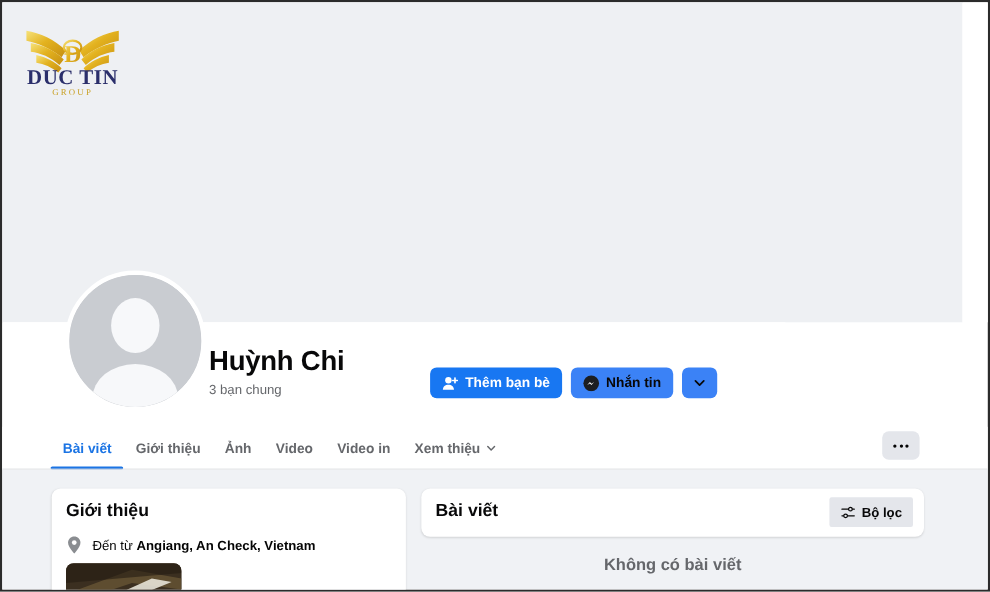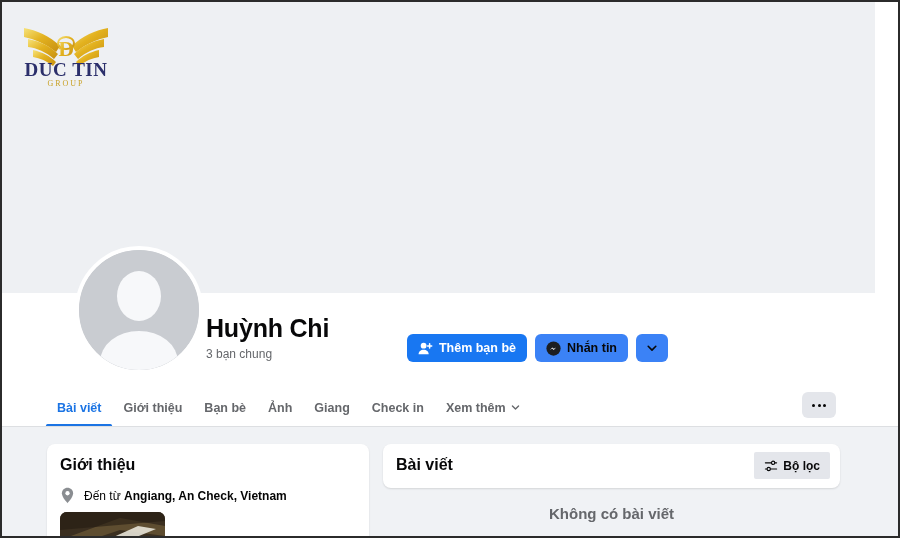--- a/index.html
+++ b/index.html
@@ -51,21 +51,20 @@
   }
 
   
   #profile-header {
     position: absolute;
     left: 0;
     top: 291px;
     width: 712px;
     height: 134px;
     background: #ffffff;
-    margin-left: 16px;
   }
 
   #avatar {
     position: absolute;
     left: 57px;
     top: -47px;
     width: 128px;
     height: 128px;
     border-radius: 50%;
     background: #c8cbd0;
@@ -410,38 +409,35 @@
     <div id="tabs">
 
       <div class="tab active">
         <span>Bài viết</span>
       </div>
 
       <div class="tab">
         <span>Giới thiệu</span>
       </div>
 
-      <div class="tab">
-        <span>Bạn bè</span>
-      </div>
 
       <div class="tab">
         <span>Ảnh</span>
       </div>
 
       <div class="tab">
-        <span>Giang</span>
+        <span>Video</span>
       </div>
 
       <div class="tab">
-        <span>Check in</span>
+        <span>Video in</span>
       </div>
 
       <div class="tab">
-        <span>Xem thêm</span>
+        <span>Xem thiệu</span>
         <span>
           <svg class="icon" width="9" height="9" viewBox="0 0 10 10">
             <path d="M1.6 3.3L5 6.7l3.4-3.4" fill="none" stroke="#65676b" stroke-width="1.5" stroke-linecap="round" stroke-linejoin="round"></path>
           </svg>
         </span>
       </div>
 
     </div>
 
     <div id="tabbar-more">

